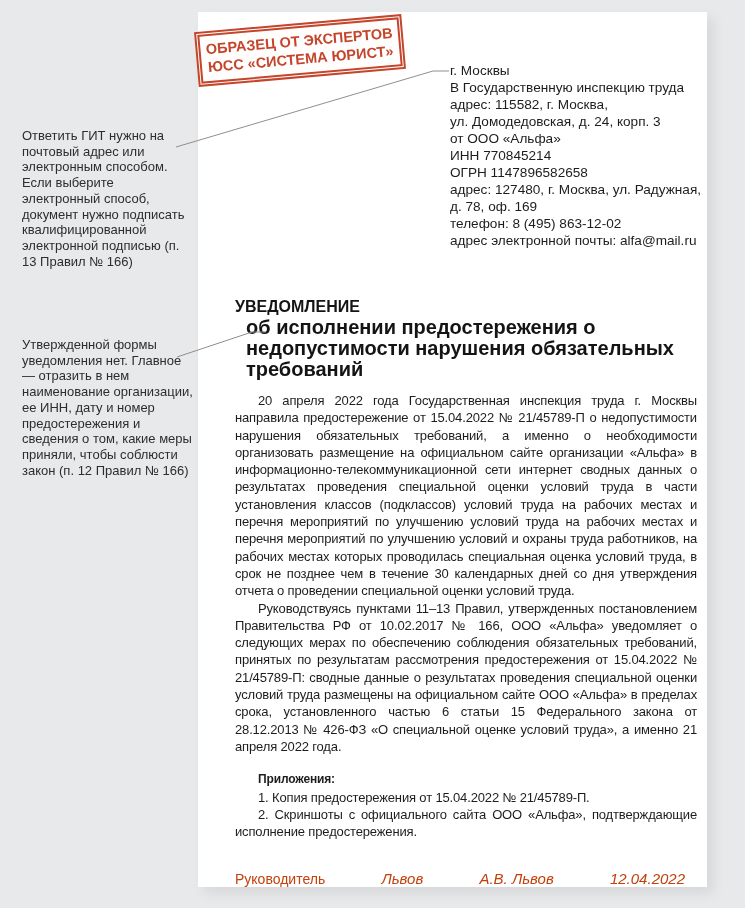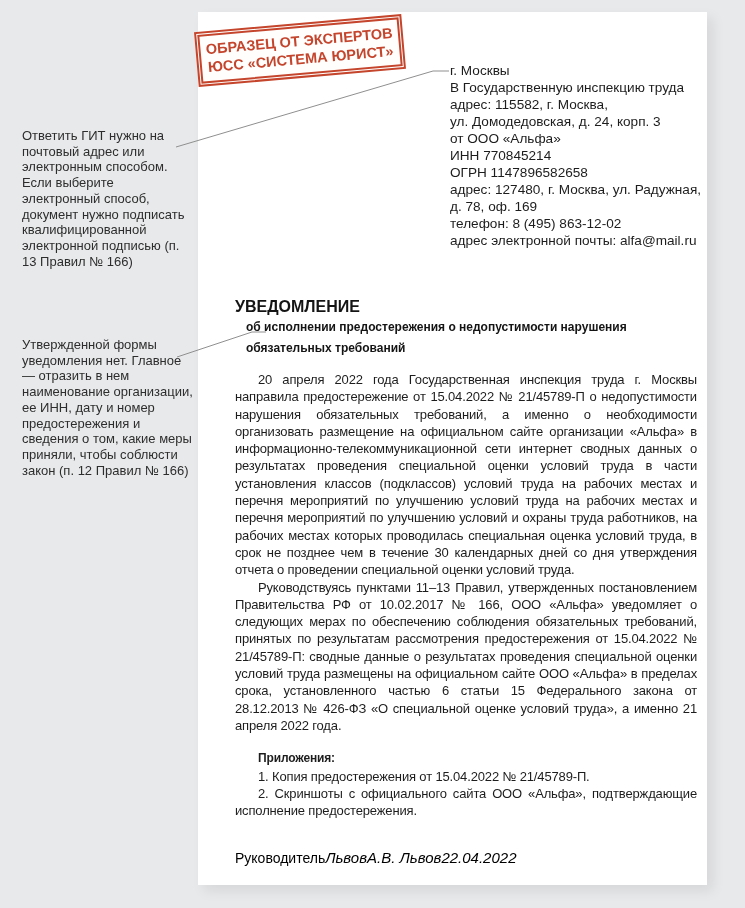--- a/index.html
+++ b/index.html
@@ -21,41 +21,41 @@
   }
   
   .recipient{
     margin-left:215px;
     font-size:13.6px;line-height:17px;color:#1d1d1d;
   }
   .recipient div{white-space:nowrap;}
   
   .doc-title{margin-top:47px;text-align:left;color:#141414;}
   .doc-title .t1{font-weight:bold;font-size:16px;line-height:21px;}
-  .doc-title .t2{font-weight:bold;font-size:12px;line-height:21px;max-width:440px;margin:0 auto;}
+  .doc-title .t2{font-weight:bold;font-size:20px;line-height:21px;max-width:440px;margin:0 auto;}
   
   .doc-body{margin-top:12px;}
   .doc-body p, .attachments p{
     margin:0;
     text-align:justify;
     text-indent:23px;
     font-size:13px;line-height:17.3px;
     letter-spacing:-0.15px;
     color:#1d1d1d;
   }
   .attachments{margin-top:16px;}
   .attachments .hdr{
     font-weight:bold;font-size:12px;line-height:17.3px;
     text-indent:23px;margin:0;
   }
   
   .sig-row{
     margin-top:30px;
-    display:flex;justify-content:flex-start;align-items:baseline;
-    font-size:14px;color:#000000;
+    display:flex;justify-content:space-between;align-items:baseline;
+    font-size:14px;color:#c2410c;
     padding-right:12px;
   }
   .sig-italic{
     font-family:Liberation Sans, sans-serif;
     font-style:italic;font-size:15px;
   }
   
   .stamp{
     position:absolute;left:196px;top:23px;width:208px;
     transform:rotate(-5deg);transform-origin:50% 50%;
@@ -121,21 +121,21 @@
   <div class="attachments">
     <p class="hdr">Приложения:</p>
     <p>1. Копия предостережения от 15.04.2022 № 21/45789-П.</p>
     <p>2. Скриншоты с официального сайта ООО «Альфа», подтверждающие исполнение предостережения.</p>
   </div>
 
   <div class="sig-row">
     <span>Руководитель</span>
     <span class="sig-italic">Львов</span>
     <span class="sig-italic">А.В. Львов</span>
-    <span class="sig-italic">22.04.2022</span>
+    <span class="sig-italic">12.04.2022</span>
   </div>
 
 </div>
 
 <div class="stamp">
   <div>ОБРАЗЕЦ ОТ ЭКСПЕРТОВ</div>
   <div>ЮСС «СИСТЕМА ЮРИСТ»</div>
 </div>
 
 <div class="note note1">Ответить ГИТ нужно на почтовый адрес или электронным способом. Если выберите электронный способ, документ нужно подписать квалифицированной электронной подписью (п. 13 Правил № 166)</div>

